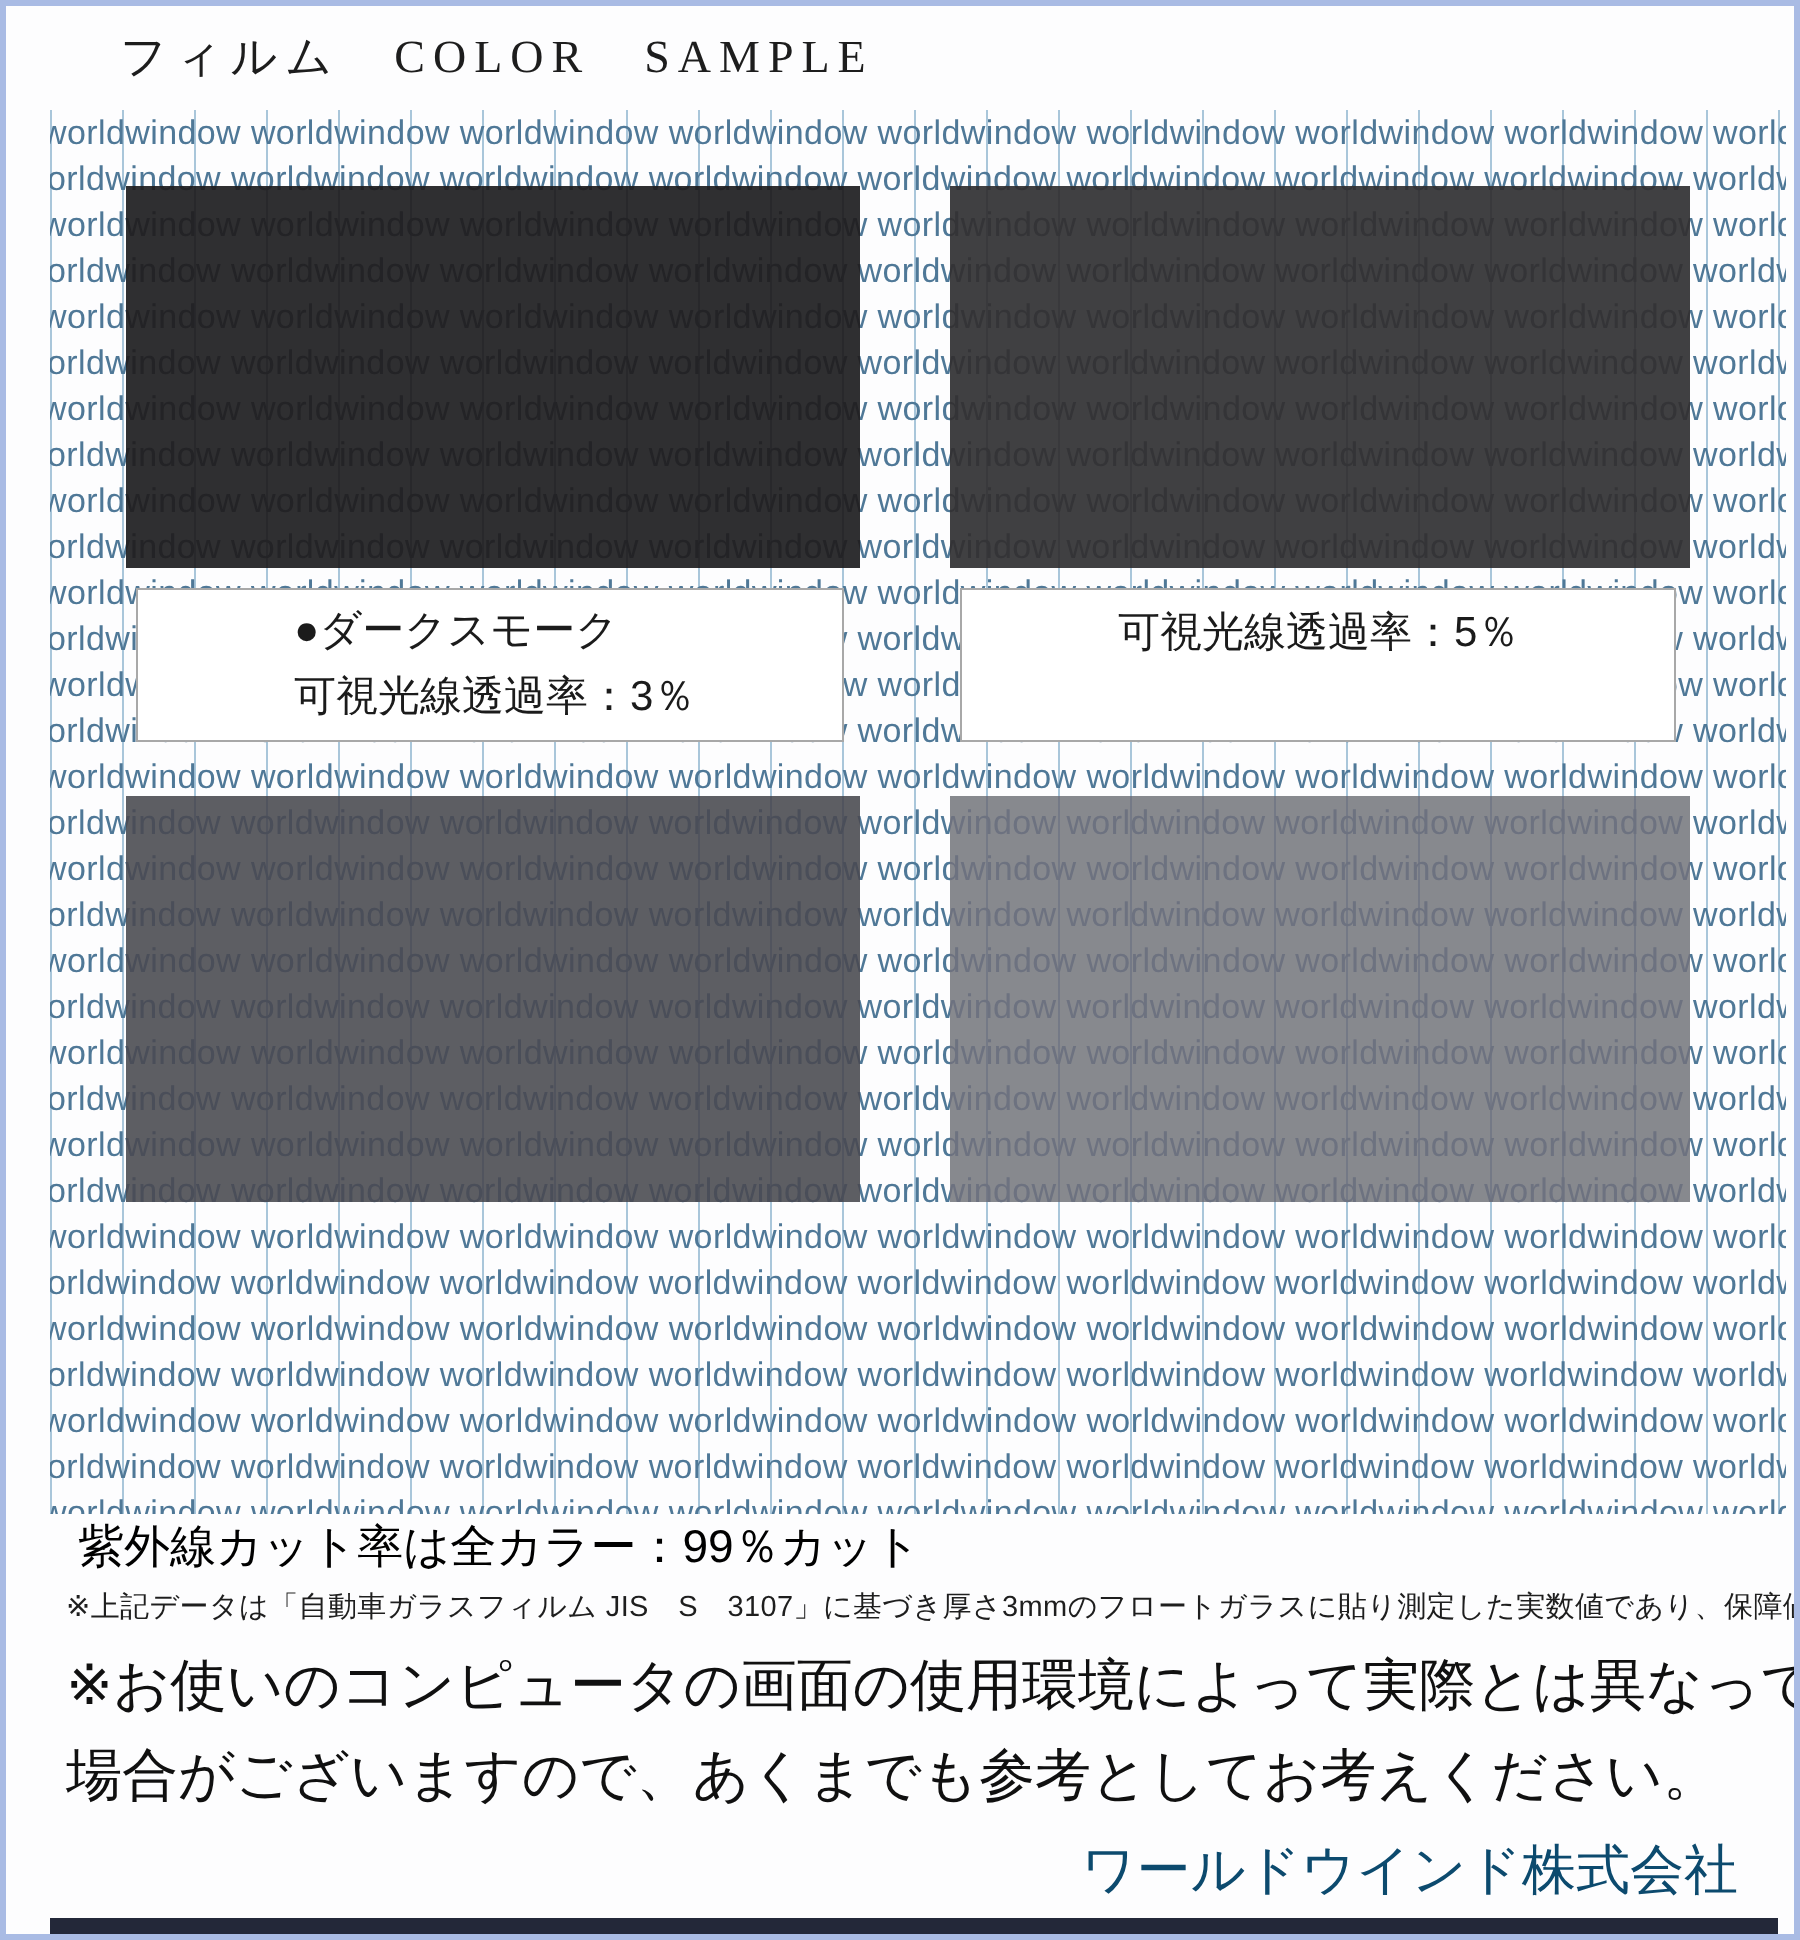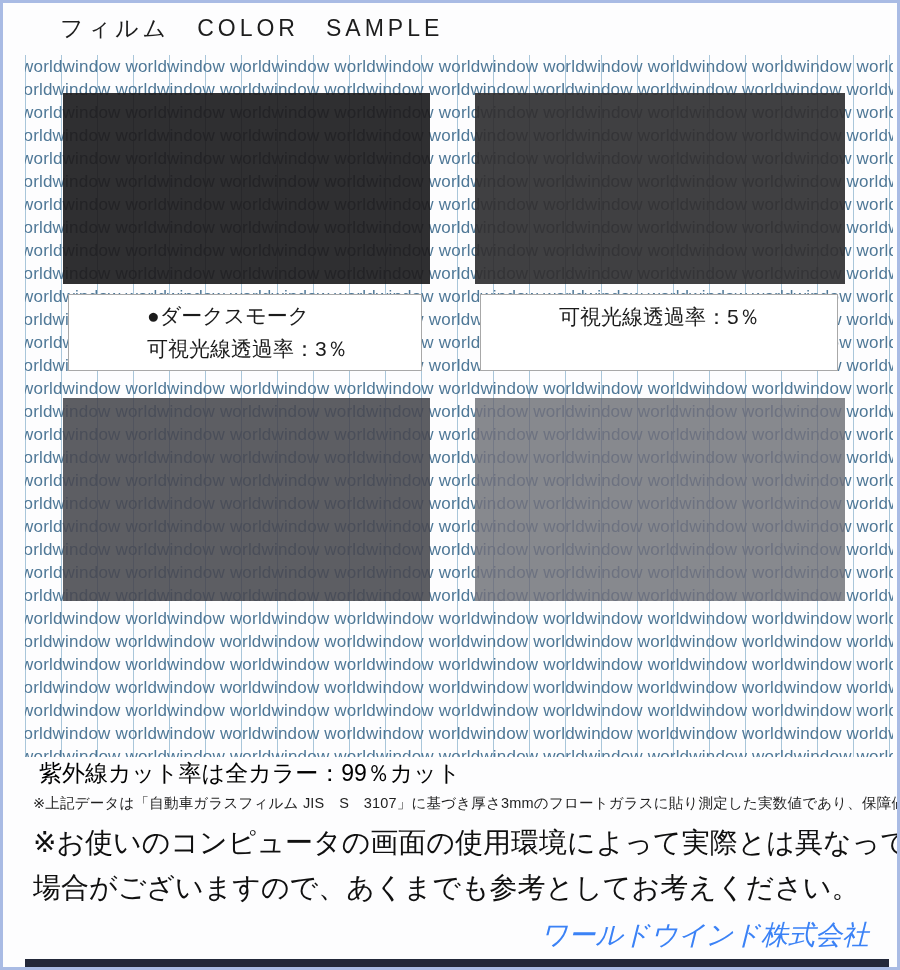--- a/index.html
+++ b/index.html
@@ -9,20 +9,21 @@
     box-sizing:border-box;
     border:3px solid #a9bbe4;
     background:#fdfdfe;
     overflow:hidden;
     font-family:"Liberation Sans","DejaVu Sans",sans-serif;
   }
   .title{
     position:absolute;left:57px;top:10px;
     font-size:23px;letter-spacing:4px;color:#1d1d1d;font-weight:400;
     white-space:nowrap;
+    font-family:Liberation Serif, serif;
   }
   .pattern-wrap{position:absolute;overflow:hidden;}
   #bg-pattern{left:22px;top:52px;width:868px;height:702px;}
   .prow{
     position:absolute;white-space:nowrap;
     font-size:17px;line-height:23px;height:23px;letter-spacing:0.2px;
   }
   .film{position:absolute;overflow:hidden;}
   .f1{left:60px;top:90px;width:367px;height:191px;}
   .f2{left:472px;top:90px;width:370px;height:191px;}
@@ -40,21 +41,21 @@
   .b1{left:65px;top:291px;width:354px;height:77px;}
   .b2{left:477px;top:291px;width:358px;height:77px;}
   .b3{left:65px;top:619px;width:354px;height:78px;}
   .b4{left:477px;top:619px;width:358px;height:78px;}
   .lname{font-size:21px;line-height:32px;white-space:nowrap;}
   .lspec{font-size:21px;line-height:34px;white-space:nowrap;}
   .uv{position:absolute;left:36px;top:755px;font-size:23px;color:#000000;white-space:nowrap;}
   .datanote{position:absolute;left:30px;top:791px;font-size:14.5px;color:#1e1e1e;white-space:nowrap;letter-spacing:0.2px;}
   .disc1{position:absolute;left:30px;top:821px;font-size:28px;color:#101010;white-space:nowrap;}
   .disc2{position:absolute;left:30px;top:866px;font-size:28px;color:#101010;white-space:nowrap;}
-  .company{position:absolute;right:28px;top:914px;font-size:27px;color:#3b82f6;white-space:nowrap;font-style:italic;}
+  .company{position:absolute;right:28px;top:914px;font-size:27px;color:#0c4a6e;white-space:nowrap;}
   .bottombar{position:absolute;left:22px;top:956px;width:864px;height:8px;}
 </style>
 </head>
 <body>
 
 <div class="page" id="page" style="border-color: rgb(169, 187, 228); background: rgb(253, 253, 254);">
 
   <div class="title">フィルム　COLOR　SAMPLE</div>
 
   <div class="pattern-wrap" id="bg-pattern" style="background-image: repeating-linear-gradient(90deg, rgb(169, 198, 218) 0px, rgb(169, 198, 218) 1px, transparent 1px, transparent 36px);">

